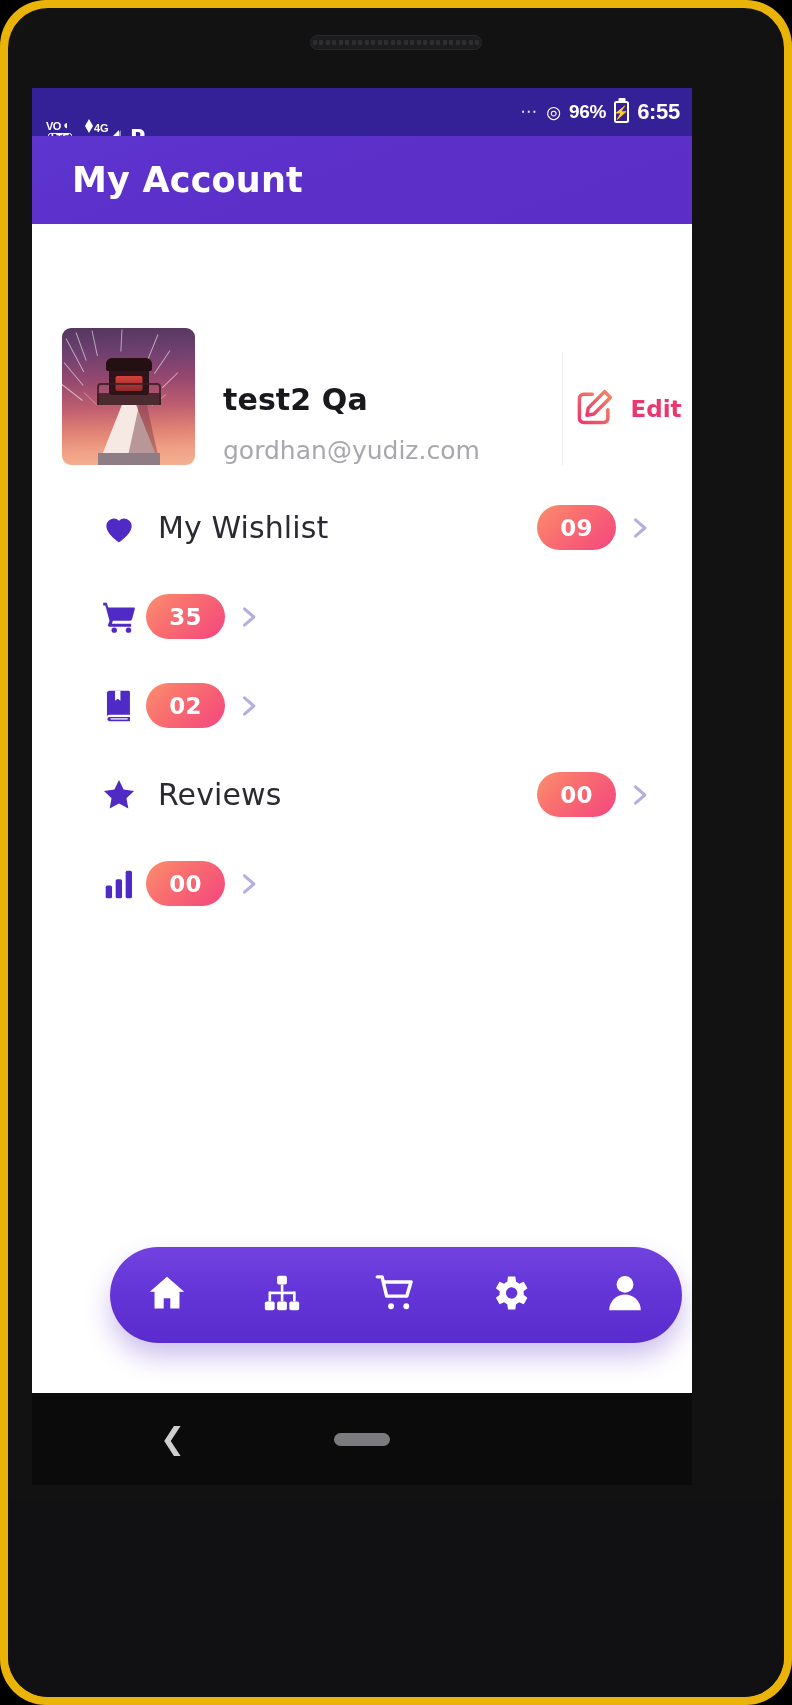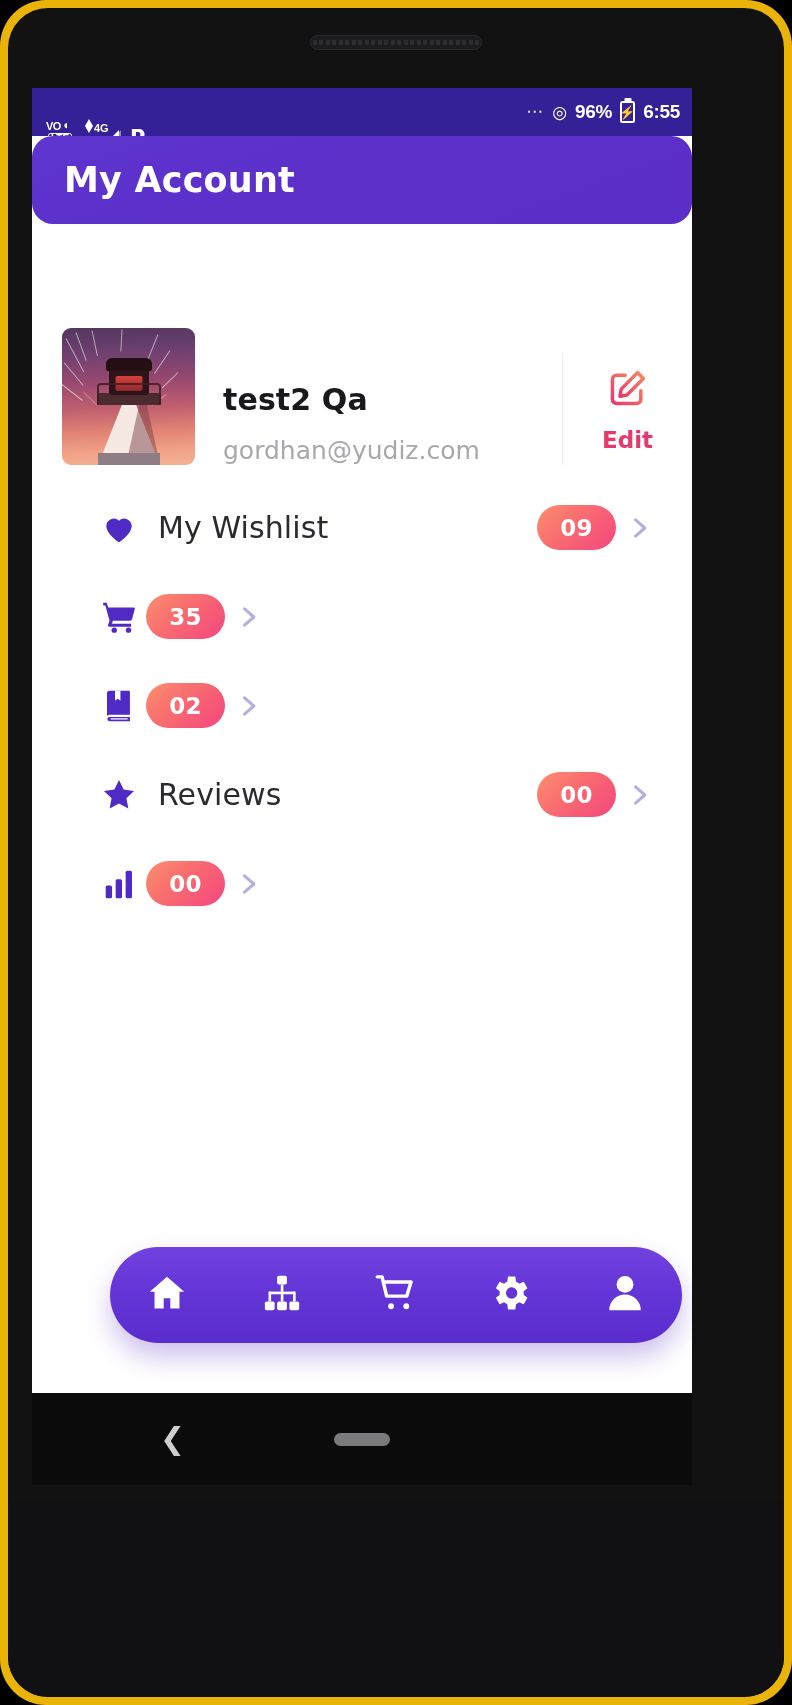--- a/index.html
+++ b/index.html
@@ -123,30 +123,29 @@
   }
   .batt-ico:before {
     content:''; position:absolute; top:-5px; left:50%;
     transform:translateX(-50%);
     width:7px; height:3px; background:#fff; border-radius:1px 1px 0 0;
   }
   .batt-ico .bolt {
     font-size:13px; line-height:13px; color:#342097;
     font-weight:bold;
   }
-  .sb-time { font-size:19px; font-weight:bold; letter-spacing:-.3px; }
+  .sb-time { font-size:22px; font-weight:bold; letter-spacing:-.3px; }
 
   
   .appbar {
     position:relative;
     height:88px;
     background:linear-gradient(160deg,#5e35cf 0%,#5c2fc9 45%,#5b2ec7 100%);
     display:flex; align-items:center;
-    padding-left:32px;
-    border-radius:21px;
+    padding-left:40px;
   }
   .appbar h1 {
     font-size:35px; font-weight:bold; color:#fff;
     letter-spacing:.2px;
     font-family:"DejaVu Sans", sans-serif;
   }
 
   
   .sheet {
     position:absolute; left:0; top:201px;
@@ -252,21 +251,21 @@
   }
   .profile-email {
     font-size:25px; color:#a9a7ad; margin-top:19px;
     font-family:"DejaVu Sans", sans-serif;
   }
 
   .edit-block {
     width:130px;
     border-left:1.5px solid #ececee;
     height:112px;
-    display:flex; flex-direction:column;
+    display:flex; flex-direction:row;
     align-items:center; justify-content:center;
     gap:13px;
   }
   .edit-label {
     font-size:23px; font-weight:bold; color:#e8396e;
     font-family:"DejaVu Sans", sans-serif;
   }
 
   
   .menu { padding:18px 0 0 0; }

